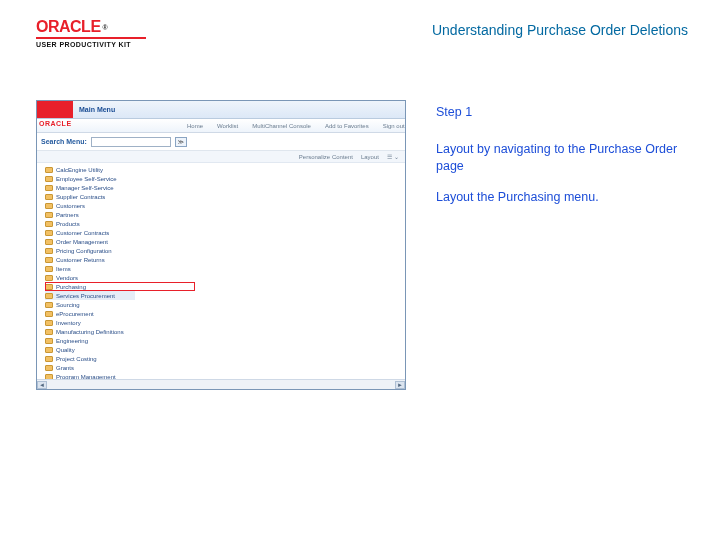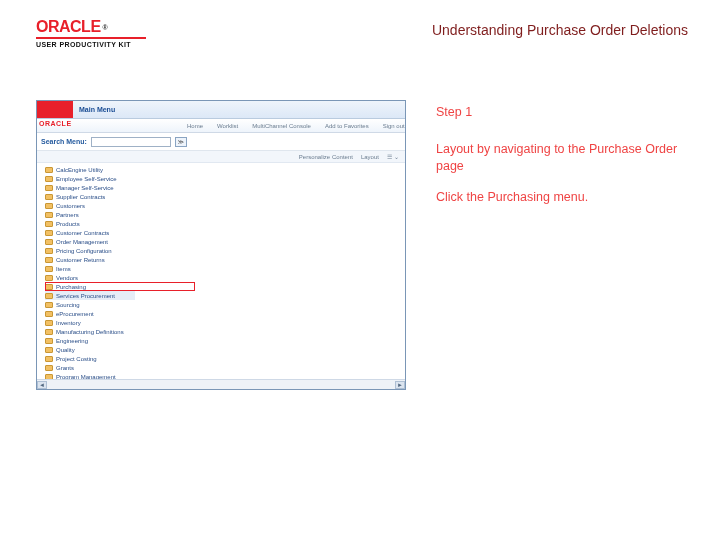--- a/index.html
+++ b/index.html
@@ -46,21 +46,21 @@
   .upk {
     font-size: 7px;
     letter-spacing: 0.4px;
     font-weight: bold;
     color: #111;
   }
   .title {
     margin-left: auto;
     font-size: 14px;
     font-weight: normal;
-    color: #7f1d1d;
+    color: #0369a1;
     padding-top: 4px;
   }
   .main {
     display: flex;
     padding: 46px 30px 0 36px;
     gap: 30px;
   }
   .screenshot {
     width: 370px;
     height: 290px;
@@ -153,21 +153,21 @@
   }
   .shot-scroll .arrow{
     width:10px;height:8px;background:#dbe4ef;border:1px solid #aebfd3;
     font-size:6px;display:flex;align-items:center;justify-content:center;color:#51677f;
   }
   .instructions{
     flex:1;
     padding-top:4px;
     font-size:12.5px;
     line-height:1.35;
-    color:#ef4444;
+    color:#1d4ed8;
   }
   .instructions .step{ margin-bottom:20px; }
   .instructions .line{ margin-bottom:14px; }
   .instructions b{ font-weight:normal; }
   .oracle-side{
     position:absolute;
     left:40px; top:163px;
     font-size:8px; font-weight:900; color:#e8202a;
     letter-spacing:0.5px;
   }
@@ -316,19 +316,19 @@
       </div>
 
     </div>
 
     <div class="instructions">
       <div class="step">Step 1</div>
       <div class="line">
         <span>Layout by navigating to the </span><b>Purchase Order</b><span> page</span>
       </div>
       <div class="line">
-        <span>Click the </span><b>Purchasing</b><span> menu.</span>
+        <span>Layout the </span><b>Purchasing</b><span> menu.</span>
       </div>
     </div>
   </div>
 </div>
 
 <div class="oracle-side" style="left:39px;top:120px;font-size:7px;">ORACLE</div>
 
 </body></html>

